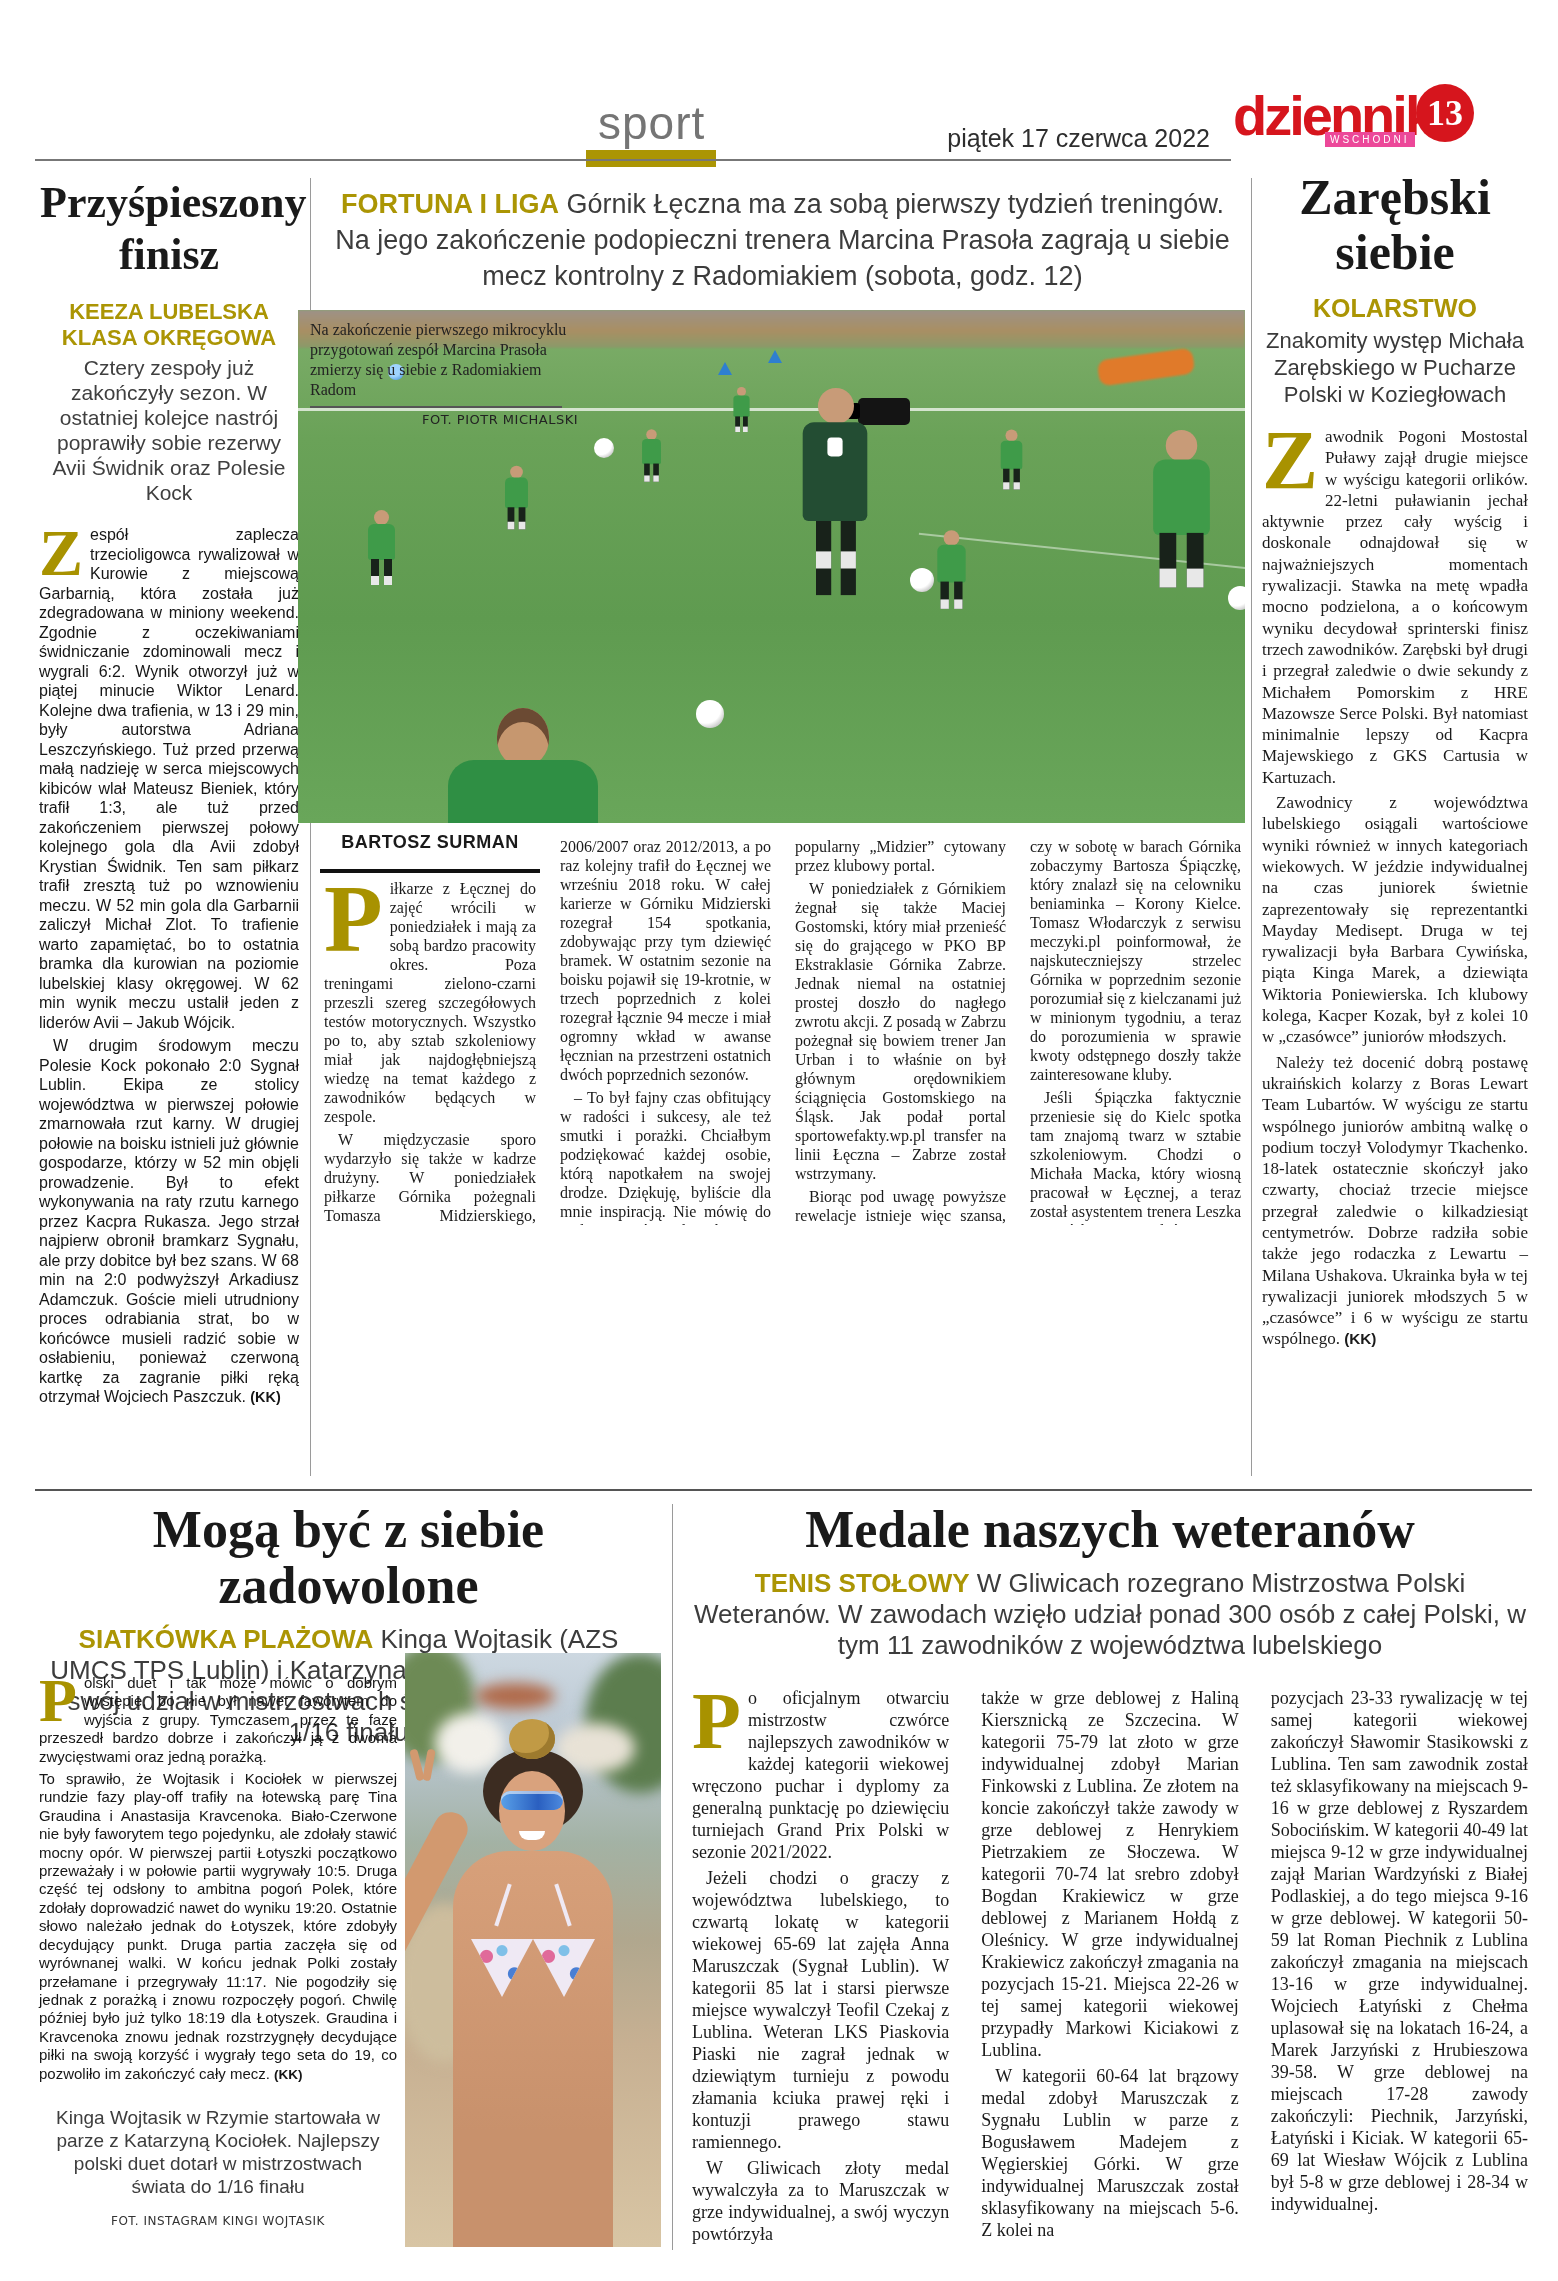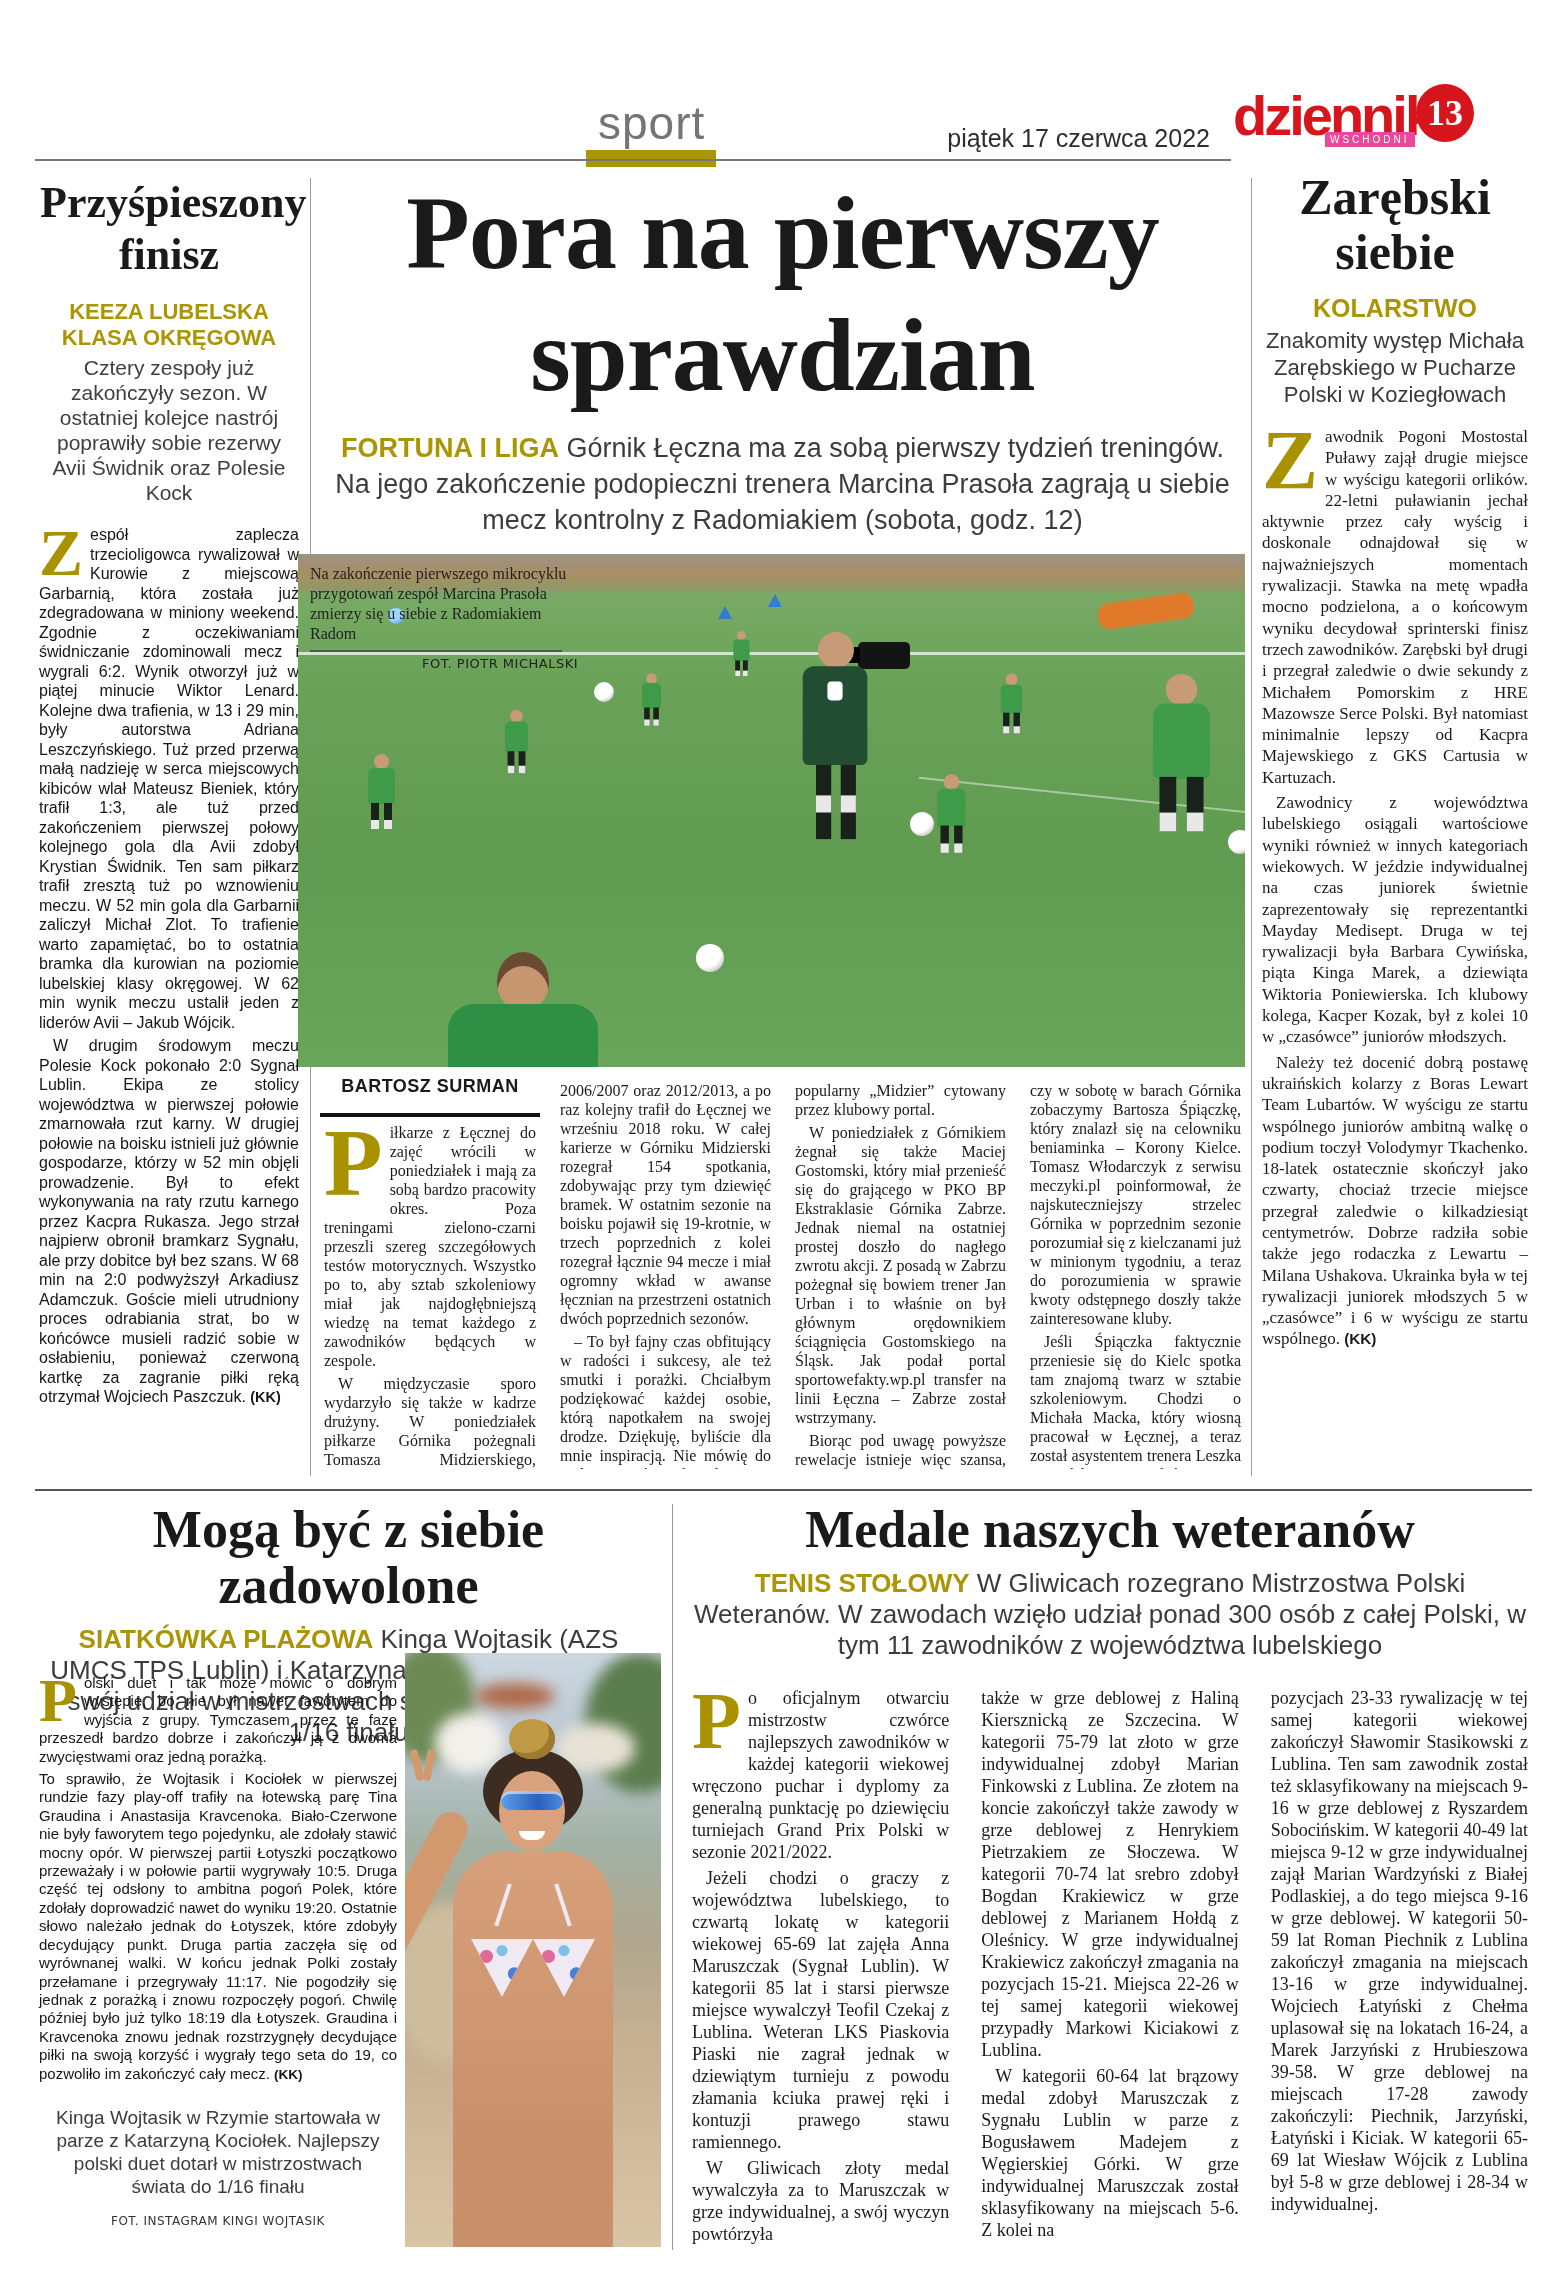--- a/index.html
+++ b/index.html
@@ -166,21 +166,20 @@
     <h1>Przyśpieszony finisz</h1>
     <span class="kicker al-kicker">KEEZA LUBELSKA KLASA OKRĘGOWA</span>
     <p class="al-lead">Cztery zespoły już zakończyły sezon. W ostatniej kolejce nastrój poprawiły sobie rezerwy Avii Świdnik oraz Polesie Kock</p>
     <div class="al-body jus">
       <p><span class="dc dc-left">Z</span><span>espół zaplecza trzecioligowca rywalizował w Kurowie z miejscową Garbarnią, która została już zdegradowana w miniony weekend. Zgodnie z oczekiwaniami świdniczanie zdominowali mecz i wygrali 6:2. Wynik otworzył już w piątej minucie Wiktor Lenard. Kolejne dwa trafienia, w 13 i 29 min, były autorstwa Adriana Leszczyńskiego. Tuż przed przerwą małą nadzieję w serca miejscowych kibiców wlał Mateusz Bieniek, który trafił 1:3, ale tuż przed zakończeniem pierwszej połowy kolejnego gola dla Avii zdobył Krystian Świdnik. Ten sam piłkarz trafił zresztą tuż po wznowieniu meczu. W 52 min gola dla Garbarnii zaliczył Michał Zlot. To trafienie warto zapamiętać, bo to ostatnia bramka dla kurowian na poziomie lubelskiej klasy okręgowej. W 62 min wynik meczu ustalił jeden z liderów Avii – Jakub Wójcik.</span></p>
       <p class="ind"><span>W drugim środowym meczu Polesie Kock pokonało 2:0 Sygnał Lublin. Ekipa ze stolicy województwa w pierwszej połowie zmarnowała rzut karny. W drugiej połowie na boisku istnieli już głównie gospodarze, którzy w 52 min objęli prowadzenie. Był to efekt wykonywania na raty rzutu karnego przez Kacpra Rukasza. Jego strzał najpierw obronił bramkarz Sygnału, ale przy dobitce był bez szans. W 68 min na 2:0 podwyższył Arkadiusz Adamczuk. Goście mieli utrudniony proces odrabiania strat, bo w końcówce musieli radzić sobie w osłabieniu, ponieważ czerwoną kartkę za zagranie piłki ręką otrzymał Wojciech Paszczuk.</span> <b class="sign">(KK)</b></p>
     </div>
   </section>
 
   <section class="art-main">
-    <h1><span>Pora na pierwszy</span><br><span>sprawdzian</span></h1>
     <p class="am-lead"><span class="kicker">FORTUNA I LIGA</span> <span>Górnik Łęczna ma za sobą pierwszy tydzień treningów. Na jego zakończenie podopieczni trenera Marcina Prasoła zagrają u siebie mecz kontrolny z Radomiakiem (sobota, godz. 12)</span></p>
 
     <div class="photo">
       <div class="photo-band"></div>
       <div class="pitchline"></div>
       <div class="pitchline2"></div>
       <div class="vest"></div>
       <div class="camera"></div>
       <div class="cone" style="left:420px;top:52px;"></div>
       <div class="cone" style="left:470px;top:40px;"></div>

